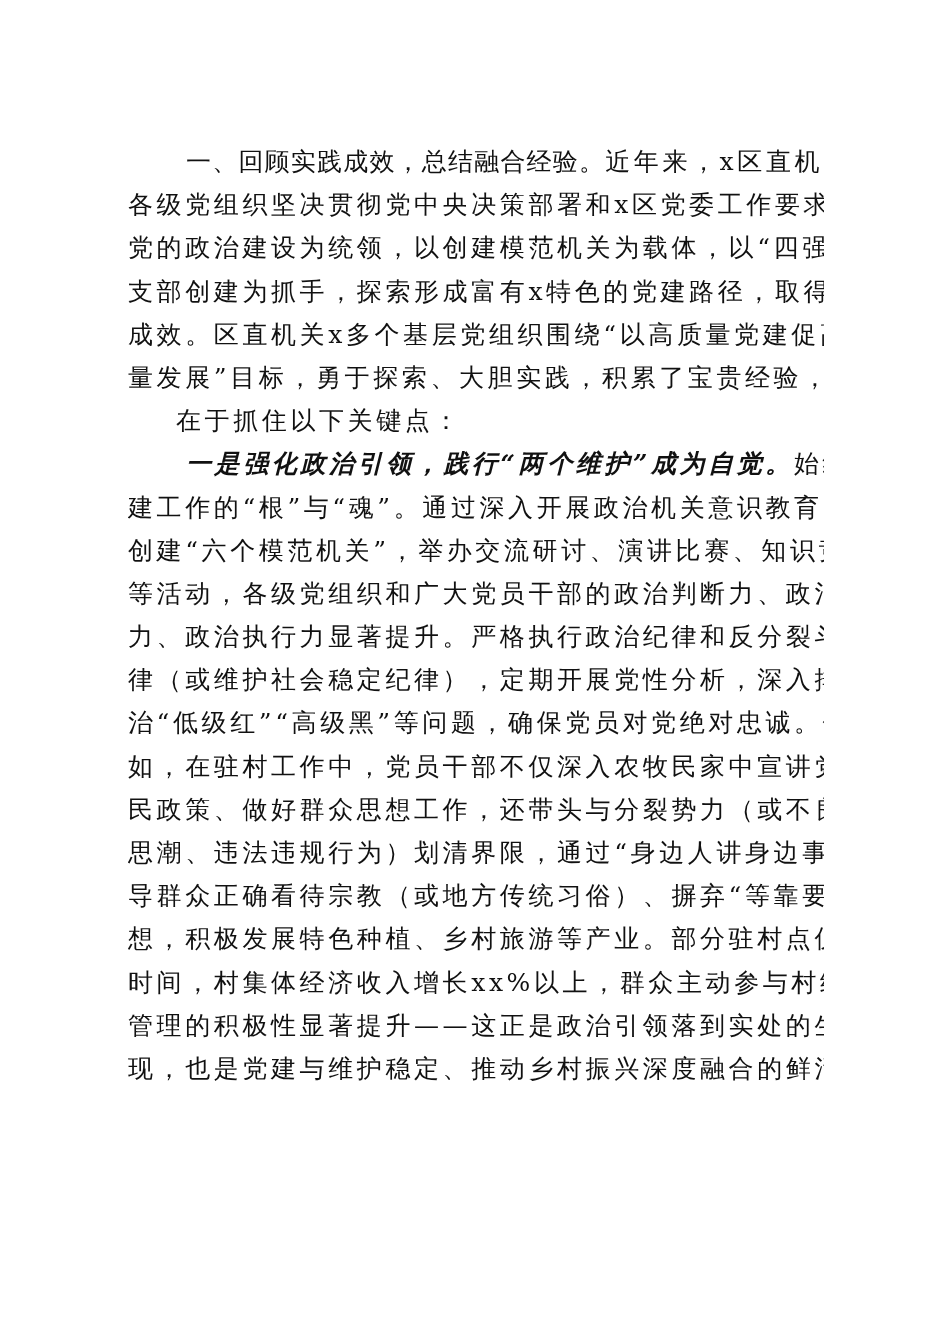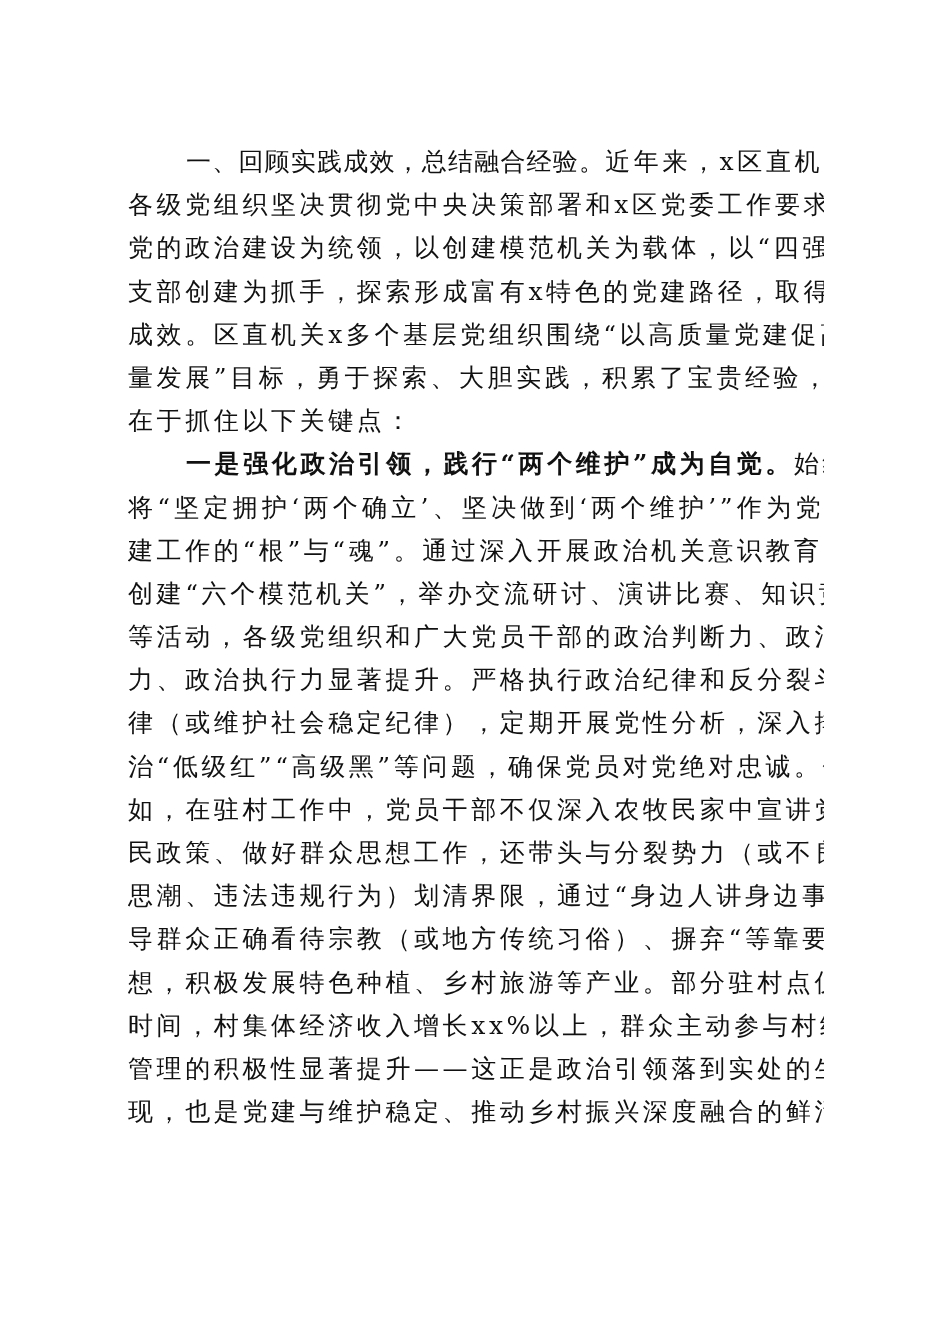--- a/index.html
+++ b/index.html
@@ -28,51 +28,52 @@
     }
     .line {
       display: block;
       height: 43.2px;
       white-space: nowrap;
       text-align-last: justify;
       overflow: hidden;
     }
     .line.last {
       text-align-last: left;
+      margin-left: 48px;
     }
     .indent {
       padding-left: 58px;
     }
     .heading-run {
       font-family: "DejaVu Sans", "Liberation Sans", sans-serif;
       font-weight: normal;
       letter-spacing: 1.2px;
     }
     .lead-run {
       font-weight: 600;
+      font-style: italic;
     }
   </style>
 </head>
 <body>
 
 <div class="page">
 
   <div class="paragraph">
     <span class="line indent"><span class="heading-run">一、回顾实践成效，总结融合经验。</span><span>近年来，x区直机关</span></span>
     <span class="line">各级党组织坚决贯彻党中央决策部署和x区党委工作要求，以</span>
     <span class="line">党的政治建设为统领，以创建模范机关为载体，以“四强”党</span>
     <span class="line">支部创建为抓手，探索形成富有x特色的党建路径，取得显著</span>
     <span class="line">成效。区直机关x多个基层党组织围绕“以高质量党建促高质</span>
     <span class="line">量发展”目标，勇于探索、大胆实践，积累了宝贵经验，核心</span>
     <span class="line last">在于抓住以下关键点：</span>
   </div>
 
   <div class="paragraph">
     <span class="line indent"><span class="lead-run">一是强化政治引领，践行“两个维护”成为自觉。</span><span>始终</span></span>
-    <span class="line">将“坚定拥护‘两个确立’、坚决做到‘两个维护’”作为党</span>
     <span class="line">建工作的“根”与“魂”。通过深入开展政治机关意识教育、</span>
     <span class="line">创建“六个模范机关”，举办交流研讨、演讲比赛、知识竞赛</span>
     <span class="line">等活动，各级党组织和广大党员干部的政治判断力、政治领悟</span>
     <span class="line">力、政治执行力显著提升。严格执行政治纪律和反分裂斗争纪</span>
     <span class="line">律（或维护社会稳定纪律），定期开展党性分析，深入排查整</span>
     <span class="line">治“低级红”“高级黑”等问题，确保党员对党绝对忠诚。例</span>
     <span class="line">如，在驻村工作中，党员干部不仅深入农牧民家中宣讲党的惠</span>
     <span class="line">民政策、做好群众思想工作，还带头与分裂势力（或不良社会</span>
     <span class="line">思潮、违法违规行为）划清界限，通过“身边人讲身边事”引</span>
     <span class="line">导群众正确看待宗教（或地方传统习俗）、摒弃“等靠要”思</span>

